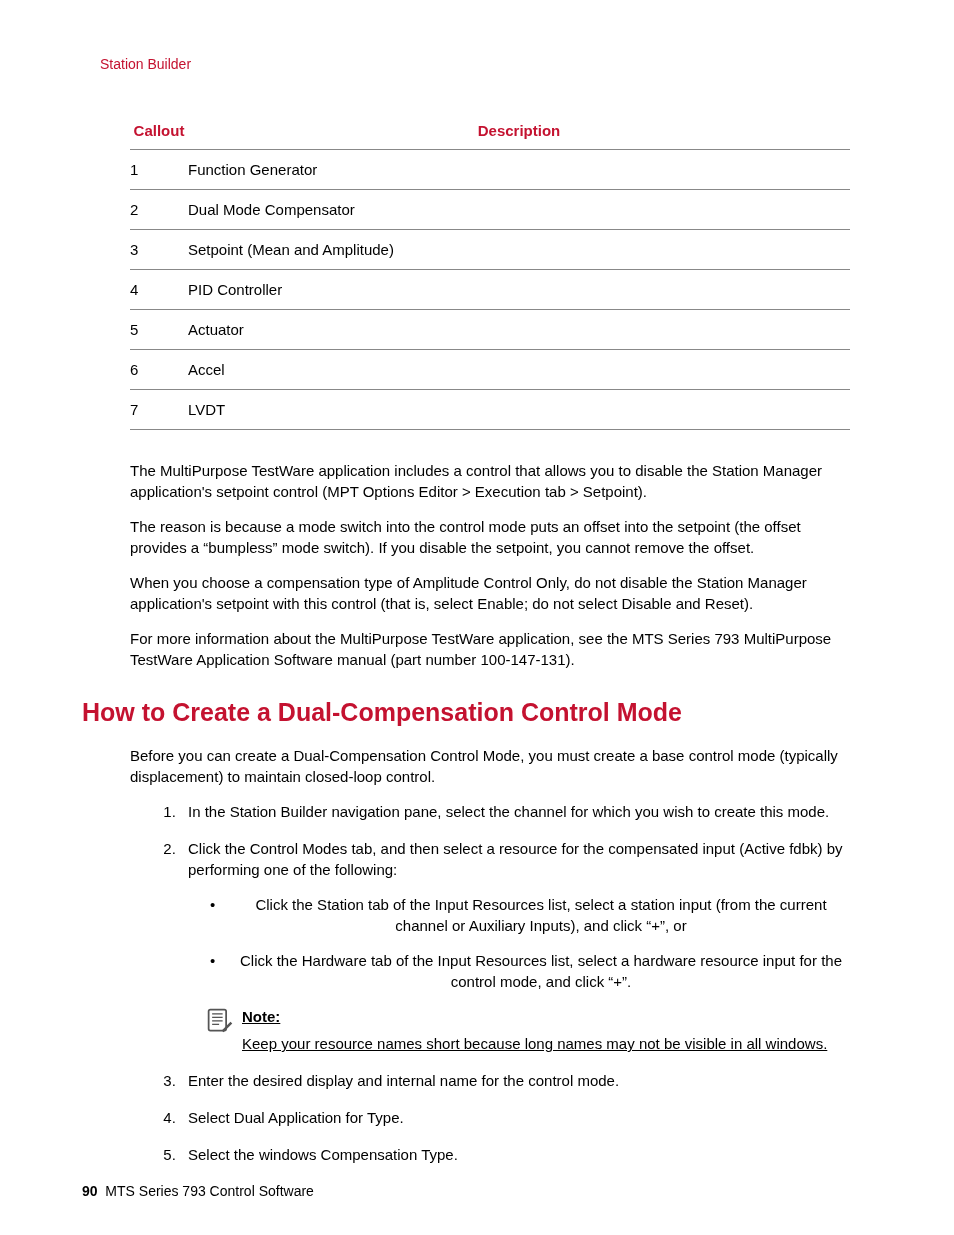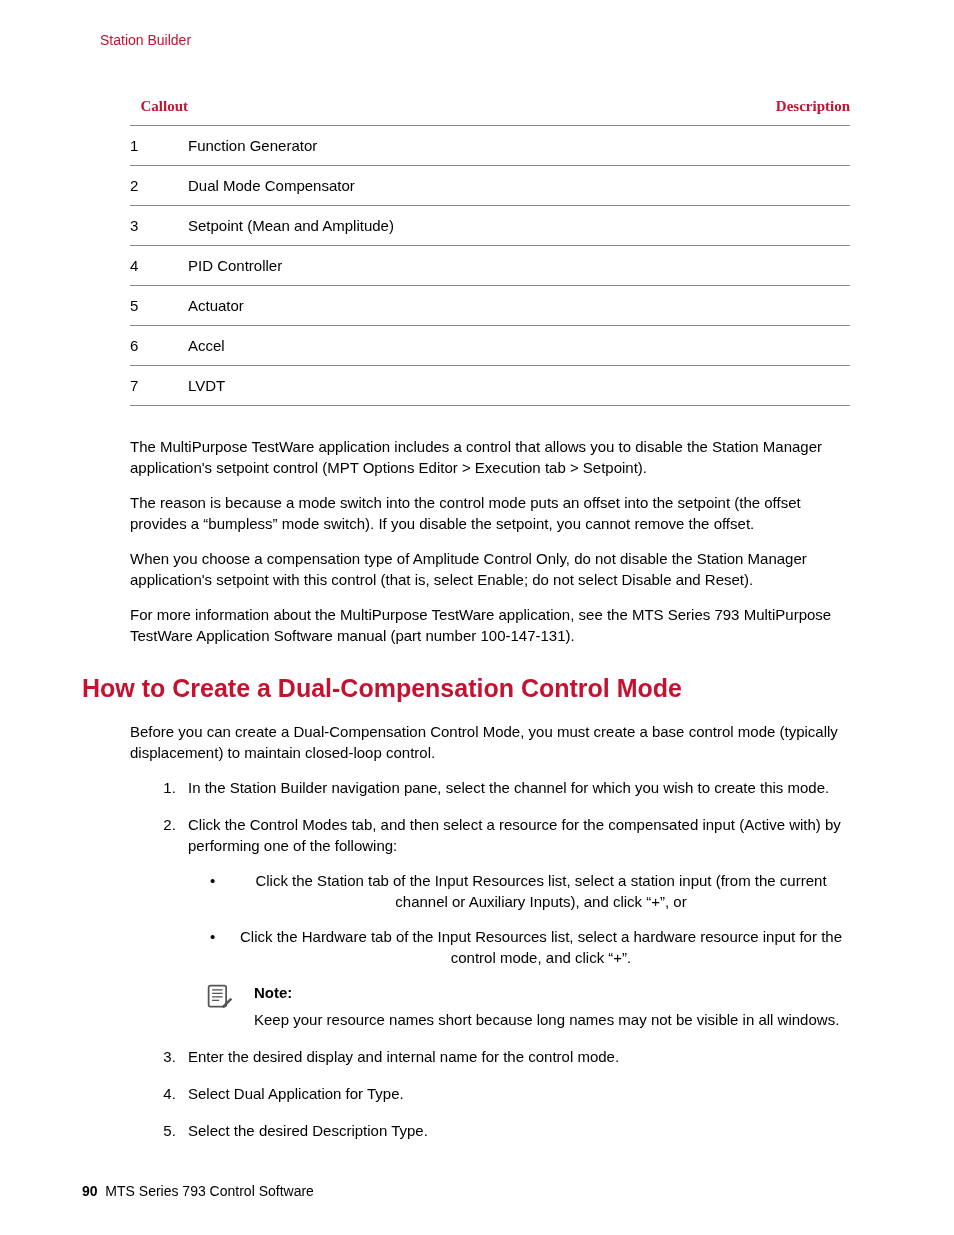--- a/index.html
+++ b/index.html
@@ -5,44 +5,43 @@
     * { box-sizing: border-box; margin: 0; padding: 0; }
     body {
       font-family: Arial, Helvetica, sans-serif;
       background: #fff;
       width: 954px;
       height: 1235px;
       position: relative;
       color: #000;
     }
     .page {
-      padding: 32px 100px 30px 100px;
+      padding: 56px 100px 30px 100px;
     }
     .breadcrumb {
       color: #c41230;
       font-size: 14px;
       margin-bottom: 40px;
       margin-left: 0px;
     }
     .table-wrapper {
       margin-left: 30px;
       margin-bottom: 30px;
     }
     table {
       border-collapse: collapse;
       width: 720px;
     }
     th {
       color: #c41230;
       font-size: 15px;
       font-weight: bold;
-      text-align: right;
+      text-align: center;
       padding: 10px 0;
       border-bottom: 1px solid #888;
-      font-family: Liberation Serif, serif;
     }
     th.col-callout { width: 58px; }
     td {
       padding: 11px 0;
       border-bottom: 1px solid #888;
       font-size: 15px;
       vertical-align: top;
     }
     .content-block {
       margin-left: 30px;
@@ -89,23 +88,24 @@
     }
     ul.bullets > li::before {
       content: "•";
       position: absolute;
       left: 4px;
       top: 0;
     }
     .note-block {
       display: flex;
       align-items: flex-start;
-      gap: 20px;
+      gap: 8px;
       margin-left: 18px;
       margin-top: 6px;
+      text-decoration: underline;
     }
     .note-icon {
       width: 28px;
       height: 28px;
       flex-shrink: 0;
     }
     .note-body { flex: 1; }
     .note-label {
       font-weight: bold;
       display: block;
@@ -174,21 +174,21 @@
   </div>
 
   <h1 class="section-title">How to Create a Dual-Compensation Control Mode</h1>
 
   <div class="content-block">
     <p class="para">Before you can create a Dual-Compensation Control Mode, you must create a base control mode (typically displacement) to maintain closed-loop control.</p>
 
     <ol class="steps">
       <li>In the Station Builder navigation pane, select the channel for which you wish to create this mode.</li>
       <li>
-        <span>Click the Control Modes tab, and then select a resource for the compensated input (Active with) by performing one of the following:</span>
+        <span>Click the Control Modes tab, and then select a resource for the compensated input (Active fdbk) by performing one of the following:</span>
         <ul class="bullets">
           <li>Click the Station tab of the Input Resources list, select a station input (from the current channel or Auxiliary Inputs), and click “+”, or</li>
           <li>Click the Hardware tab of the Input Resources list, select a hardware resource input for the control mode, and click “+”.</li>
         </ul>
         <div class="note-block">
           <span class="note-icon">
             <svg viewBox="0 0 32 32" width="28" height="28">
               <rect x="3" y="4" width="20" height="24" rx="2" fill="none" stroke="#555" stroke-width="2"></rect>
               <line x1="7" y1="9" x2="19" y2="9" stroke="#555" stroke-width="1.5"></line>
               <line x1="7" y1="13" x2="19" y2="13" stroke="#555" stroke-width="1.5"></line>
@@ -198,21 +198,21 @@
             </svg>
           </span>
           <div class="note-body">
             <span class="note-label">Note:</span>
             <span>Keep your resource names short because long names may not be visible in all windows.</span>
           </div>
         </div>
       </li>
       <li>Enter the desired display and internal name for the control mode.</li>
       <li>Select Dual Application for Type.</li>
-      <li>Select the desired Description Type.</li>
+      <li>Select the windows Compensation Type.</li>
     </ol>
   </div>
 </div>
 
 <div class="footer">
   <span class="pagenum">90</span>
   &nbsp;<span>MTS Series 793 Control Software</span>
 </div>
 
 </body></html>

